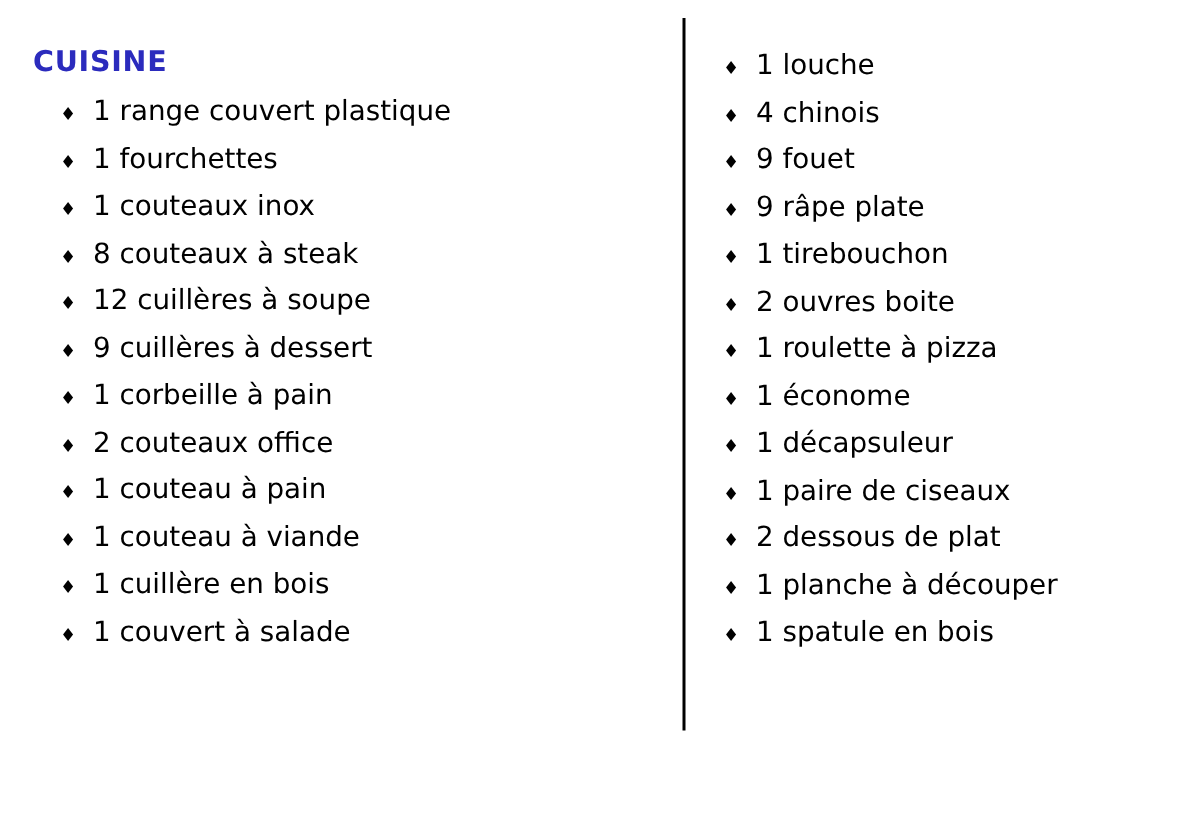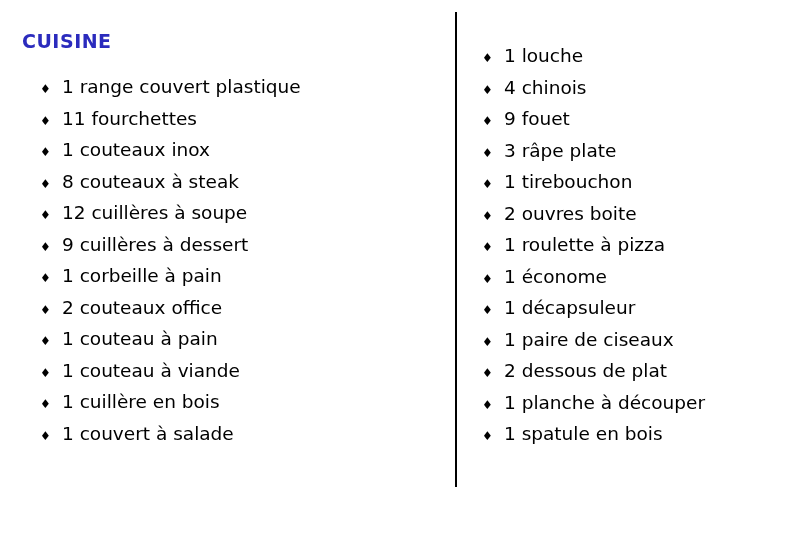--- a/index.html
+++ b/index.html
@@ -63,40 +63,39 @@
   }
   .bullet {
     width: 22px;
     flex: 0 0 22px;
     font-size: 12px;
     line-height: 1;
     color: #000000;
   }
   .label {
     flex: 1 1 auto;
-    margin-top: 12px;
   }
 </style>
 </head>
 <body>
 
 <div class="page">
 
   <div class="title">CUISINE</div>
 
   <div class="divider"></div>
 
   <ul class="col col-left">
       <li class="item">
         <span class="bullet">♦</span>
         <span class="label">1 range couvert plastique</span>
       </li>
       <li class="item">
         <span class="bullet">♦</span>
-        <span class="label">11 fourchettes</span>
+        <span class="label">1 fourchettes</span>
       </li>
       <li class="item">
         <span class="bullet">♦</span>
         <span class="label">1 couteaux inox</span>
       </li>
       <li class="item">
         <span class="bullet">♦</span>
         <span class="label">8 couteaux à steak</span>
       </li>
       <li class="item">
@@ -140,21 +139,21 @@
       <li class="item">
         <span class="bullet">♦</span>
         <span class="label">4 chinois</span>
       </li>
       <li class="item">
         <span class="bullet">♦</span>
         <span class="label">9 fouet</span>
       </li>
       <li class="item">
         <span class="bullet">♦</span>
-        <span class="label">3 râpe plate</span>
+        <span class="label">9 râpe plate</span>
       </li>
       <li class="item">
         <span class="bullet">♦</span>
         <span class="label">1 tirebouchon</span>
       </li>
       <li class="item">
         <span class="bullet">♦</span>
         <span class="label">2 ouvres boite</span>
       </li>
       <li class="item">

